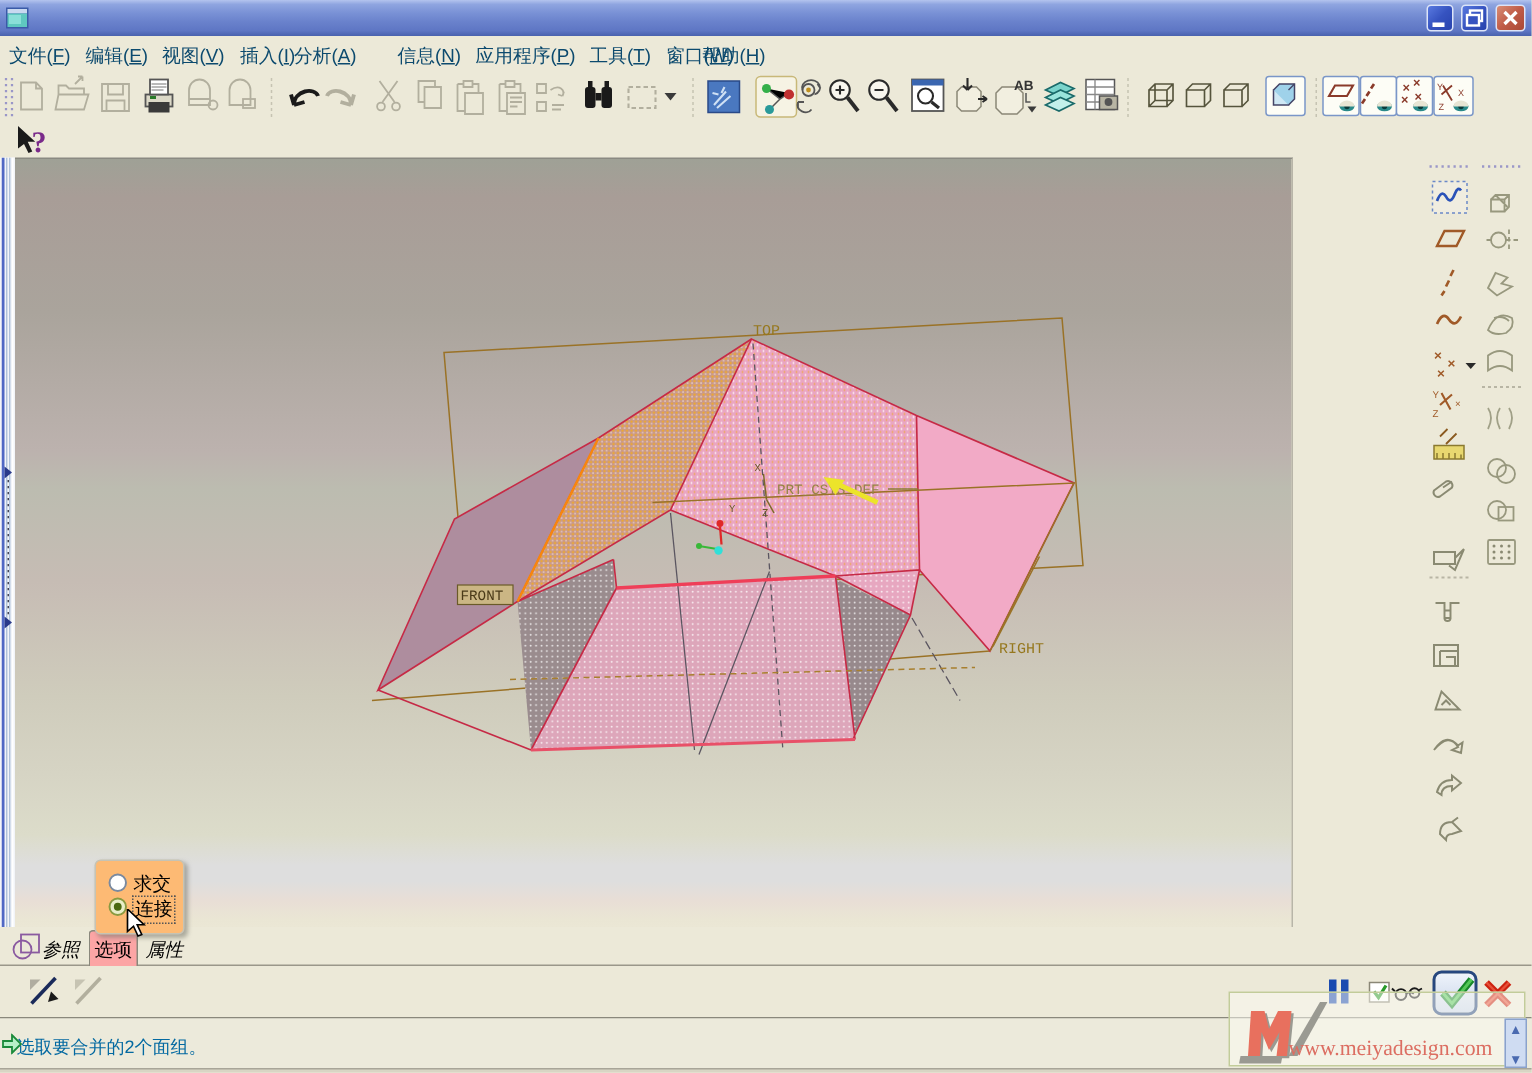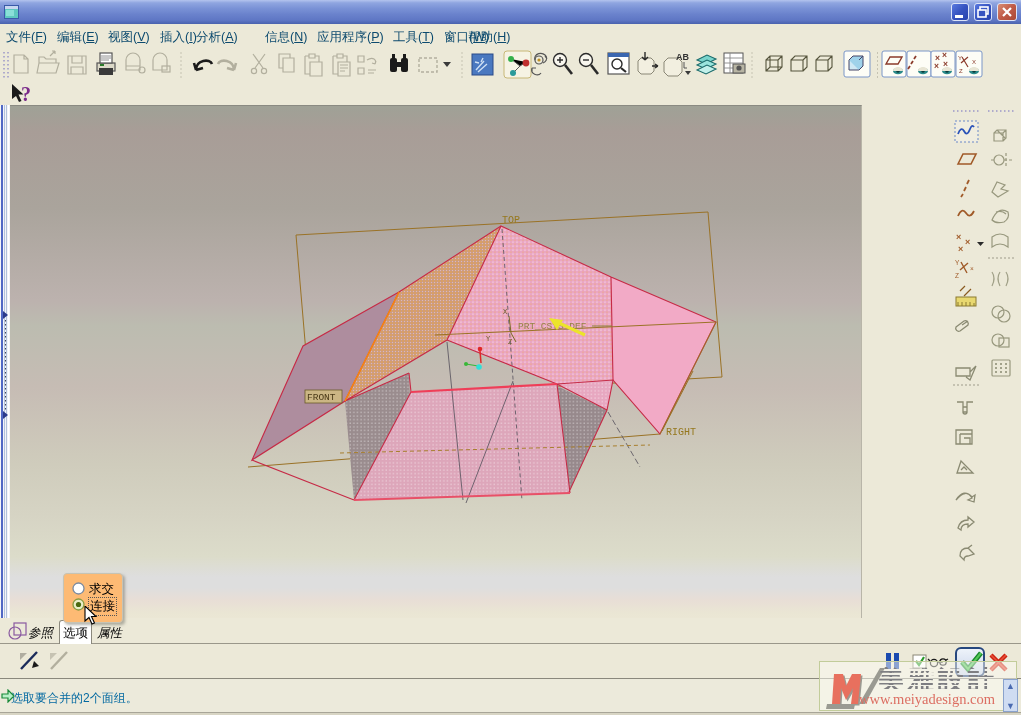--- a/index.html
+++ b/index.html
@@ -24,21 +24,21 @@
 #sash{position:absolute;left:0;top:105px;width:10px;height:513px;background:#f4f6fa;}
 #righttools{position:absolute;left:949px;top:105px;width:72px;height:513px;background:#ece9d8;}
 #dash1{position:absolute;left:0;top:618px;width:1021px;height:26px;background:#ece9d8;
  border-bottom:1px solid #9a978a;box-sizing:border-box;}
 #dash2{position:absolute;left:0;top:644px;width:1021px;height:35px;background:#ece9d8;
  border-bottom:1px solid #8a887c;box-sizing:border-box;}
 #status{position:absolute;left:0;top:679px;width:1021px;height:33px;background:#eceadb;}
 #statustext{position:absolute;left:15px;top:690px;font-size:12px;color:#0369a1;}
 #bottomedge{position:absolute;left:0;top:712px;width:1021px;height:3px;background:#d8d5c4;border-top:1px solid #a8a598;box-sizing:border-box;}
 .tabtxt{position:absolute;top:625px;font-size:12.5px;color:#000;font-style:italic;}
-#opttab{position:absolute;left:59px;top:620px;width:33px;height:24px;background:#ffffff;
+#opttab{position:absolute;left:59px;top:620px;width:33px;height:24px;background:#fca5a5;
  border:1px solid #8a887c;border-bottom:none;border-radius:3px 3px 0 0;text-align:center;
  font-size:12.5px;padding-top:4px;box-sizing:border-box;}
 #popup{position:absolute;left:63px;top:573px;width:58px;height:48px;background:#fdba74;
  border:1px solid #c6c3b4;border-radius:4px;box-shadow:2px 2px 3px rgba(120,120,110,.55);}
 </style></head>
 <body>
 <div id="titlebar">
  <svg id="titleicon" viewBox="0 0 16 16">
       <rect x="0" y="1" width="15" height="14" fill="#3a5aa8"></rect>
       <rect x="1" y="2" width="13" height="3" fill="#c8d8f0"></rect>
@@ -453,22 +453,20 @@
  <path d="M3,3 L18,18 M18,3 L3,18" stroke="#cc2210" stroke-width="4.4"></path>
  <path d="M3,3 L18,18 M18,3 L3,18" stroke="#e85038" stroke-width="1.6"></path>
 </svg>
 <div id="watermark" style="position:absolute;left:819px;top:661px;width:198px;height:50px;background:rgba(252,252,244,.5);border:1px solid #c2cc9a;box-sizing:border-box;z-index:20">
  <svg style="position:absolute;left:5px;top:4px" width="60" height="44" viewBox="0 0 60 44">
   <path d="M7,38 L9,8 L18,8 L21,20 L27,8 L36,8 L33,38 L26,38 L28,22 L21,34 L16,22 L15,38 Z" fill="#9a9a92" transform="translate(1.5,1.5)"></path>
   <path d="M7,38 L9,8 L18,8 L21,20 L27,8 L36,8 L33,38 L26,38 L28,22 L21,34 L16,22 L15,38 Z" fill="#e8705e"></path>
   <path d="M2,38 L30,38 L29,43 L1,43 Z" fill="#9a9a92"></path>
   <path d="M34,38 L55,2 L60,2 L40,38 Z" fill="#9a9a92"></path>
  </svg>
- <div style="position:absolute;left:58px;top:1px;width:140px;height:26px;font-size:26px;font-weight:bold;letter-spacing:4px;
-  background:repeating-linear-gradient(180deg,#7e7e82 0 2.4px,rgba(240,240,236,.25) 2.4px 3.9px);-webkit-background-clip:text;background-clip:text;color:transparent;white-space:pre;font-family:'Liberation Sans',sans-serif">美雅設計</div>
  <div style="position:absolute;left:39px;top:29px;font-family:'Liberation Serif',serif;font-weight:normal;font-size:14.5px;color:#dc6e62;white-space:pre">www.meiyadesign.com</div>
 </div>
 <div style="position:absolute;left:1003px;top:679px;width:15px;height:33px;background:#cfdcf2;border:1px solid #8aa2cc;box-sizing:border-box;z-index:21">
  <div style="position:absolute;left:2px;top:1px;color:#4a6ab0;font-size:9px">▲</div>
  <div style="position:absolute;left:2px;bottom:0px;color:#4a6ab0;font-size:9px">▼</div>
 </div>
 <svg style="position:absolute;left:1px;top:689px" width="14" height="14" viewBox="0 0 14 14">
  <path d="M1,5 L7,5 L7,1 L13,7 L7,13 L7,9 L1,9 Z" fill="#b8f0c8" stroke="#1a8a3a" stroke-width="1.2"></path>
 </svg>
 <div id="sasharrows">

